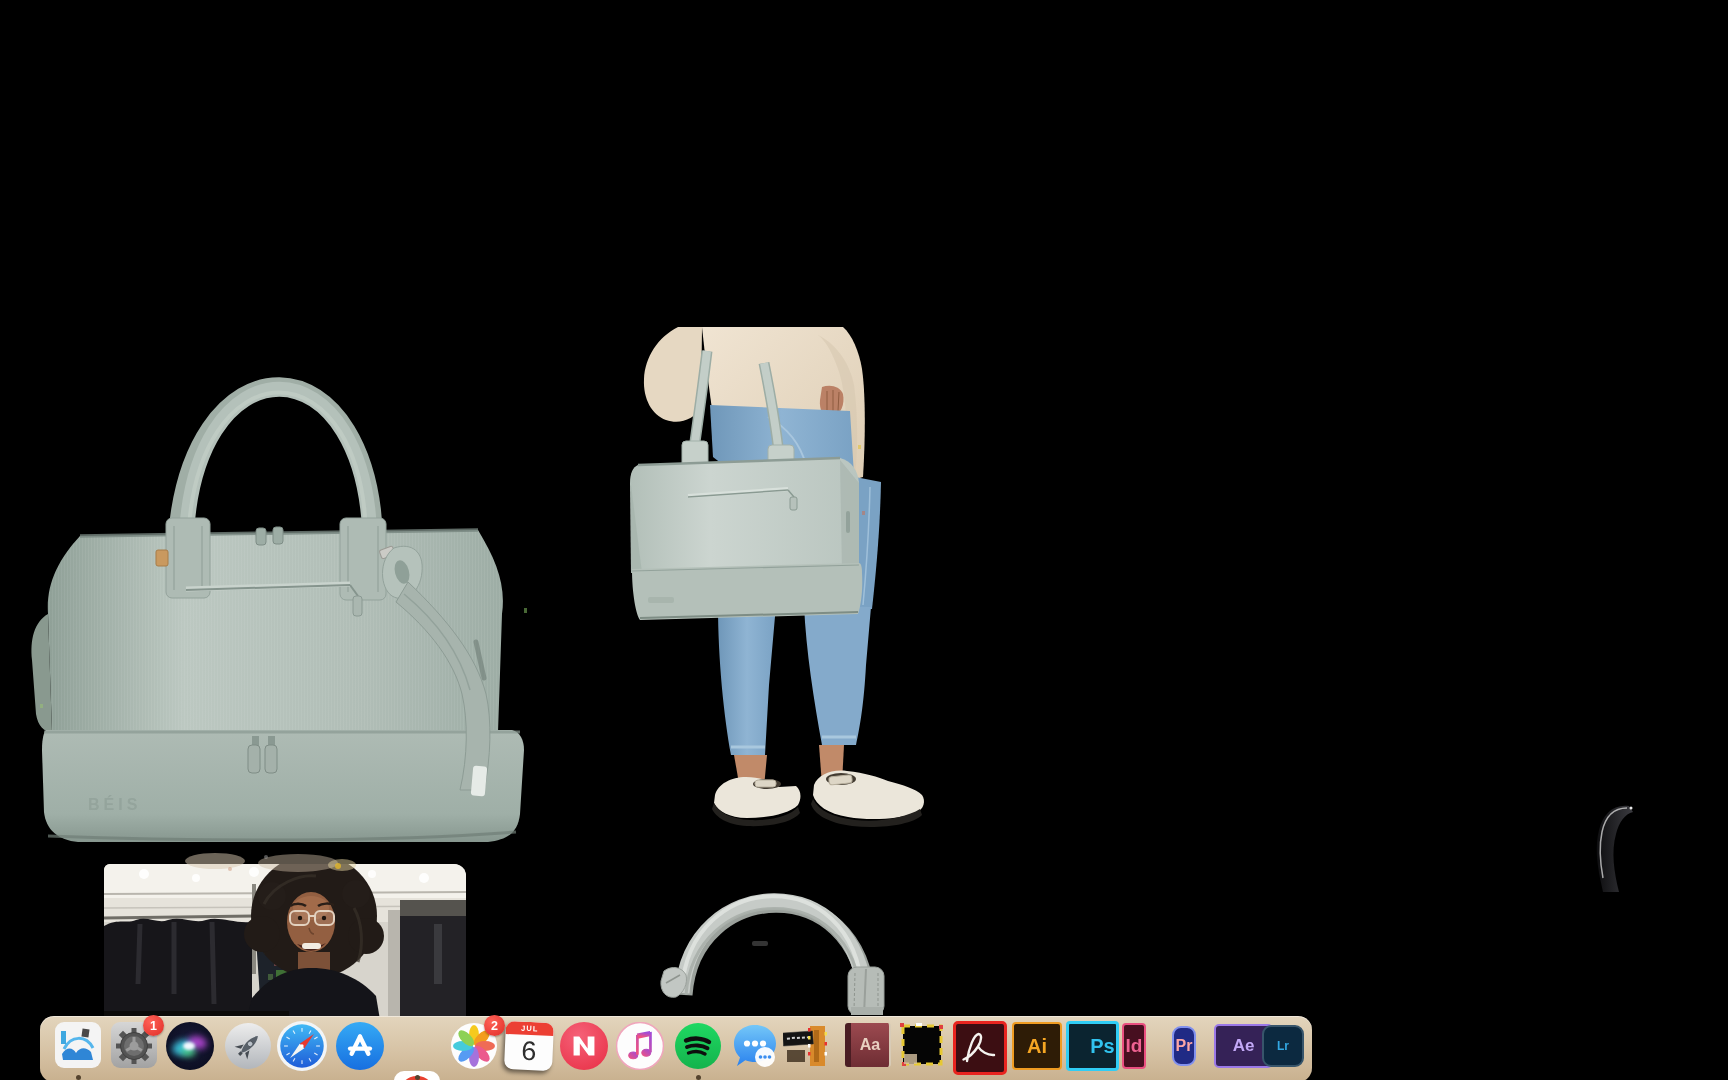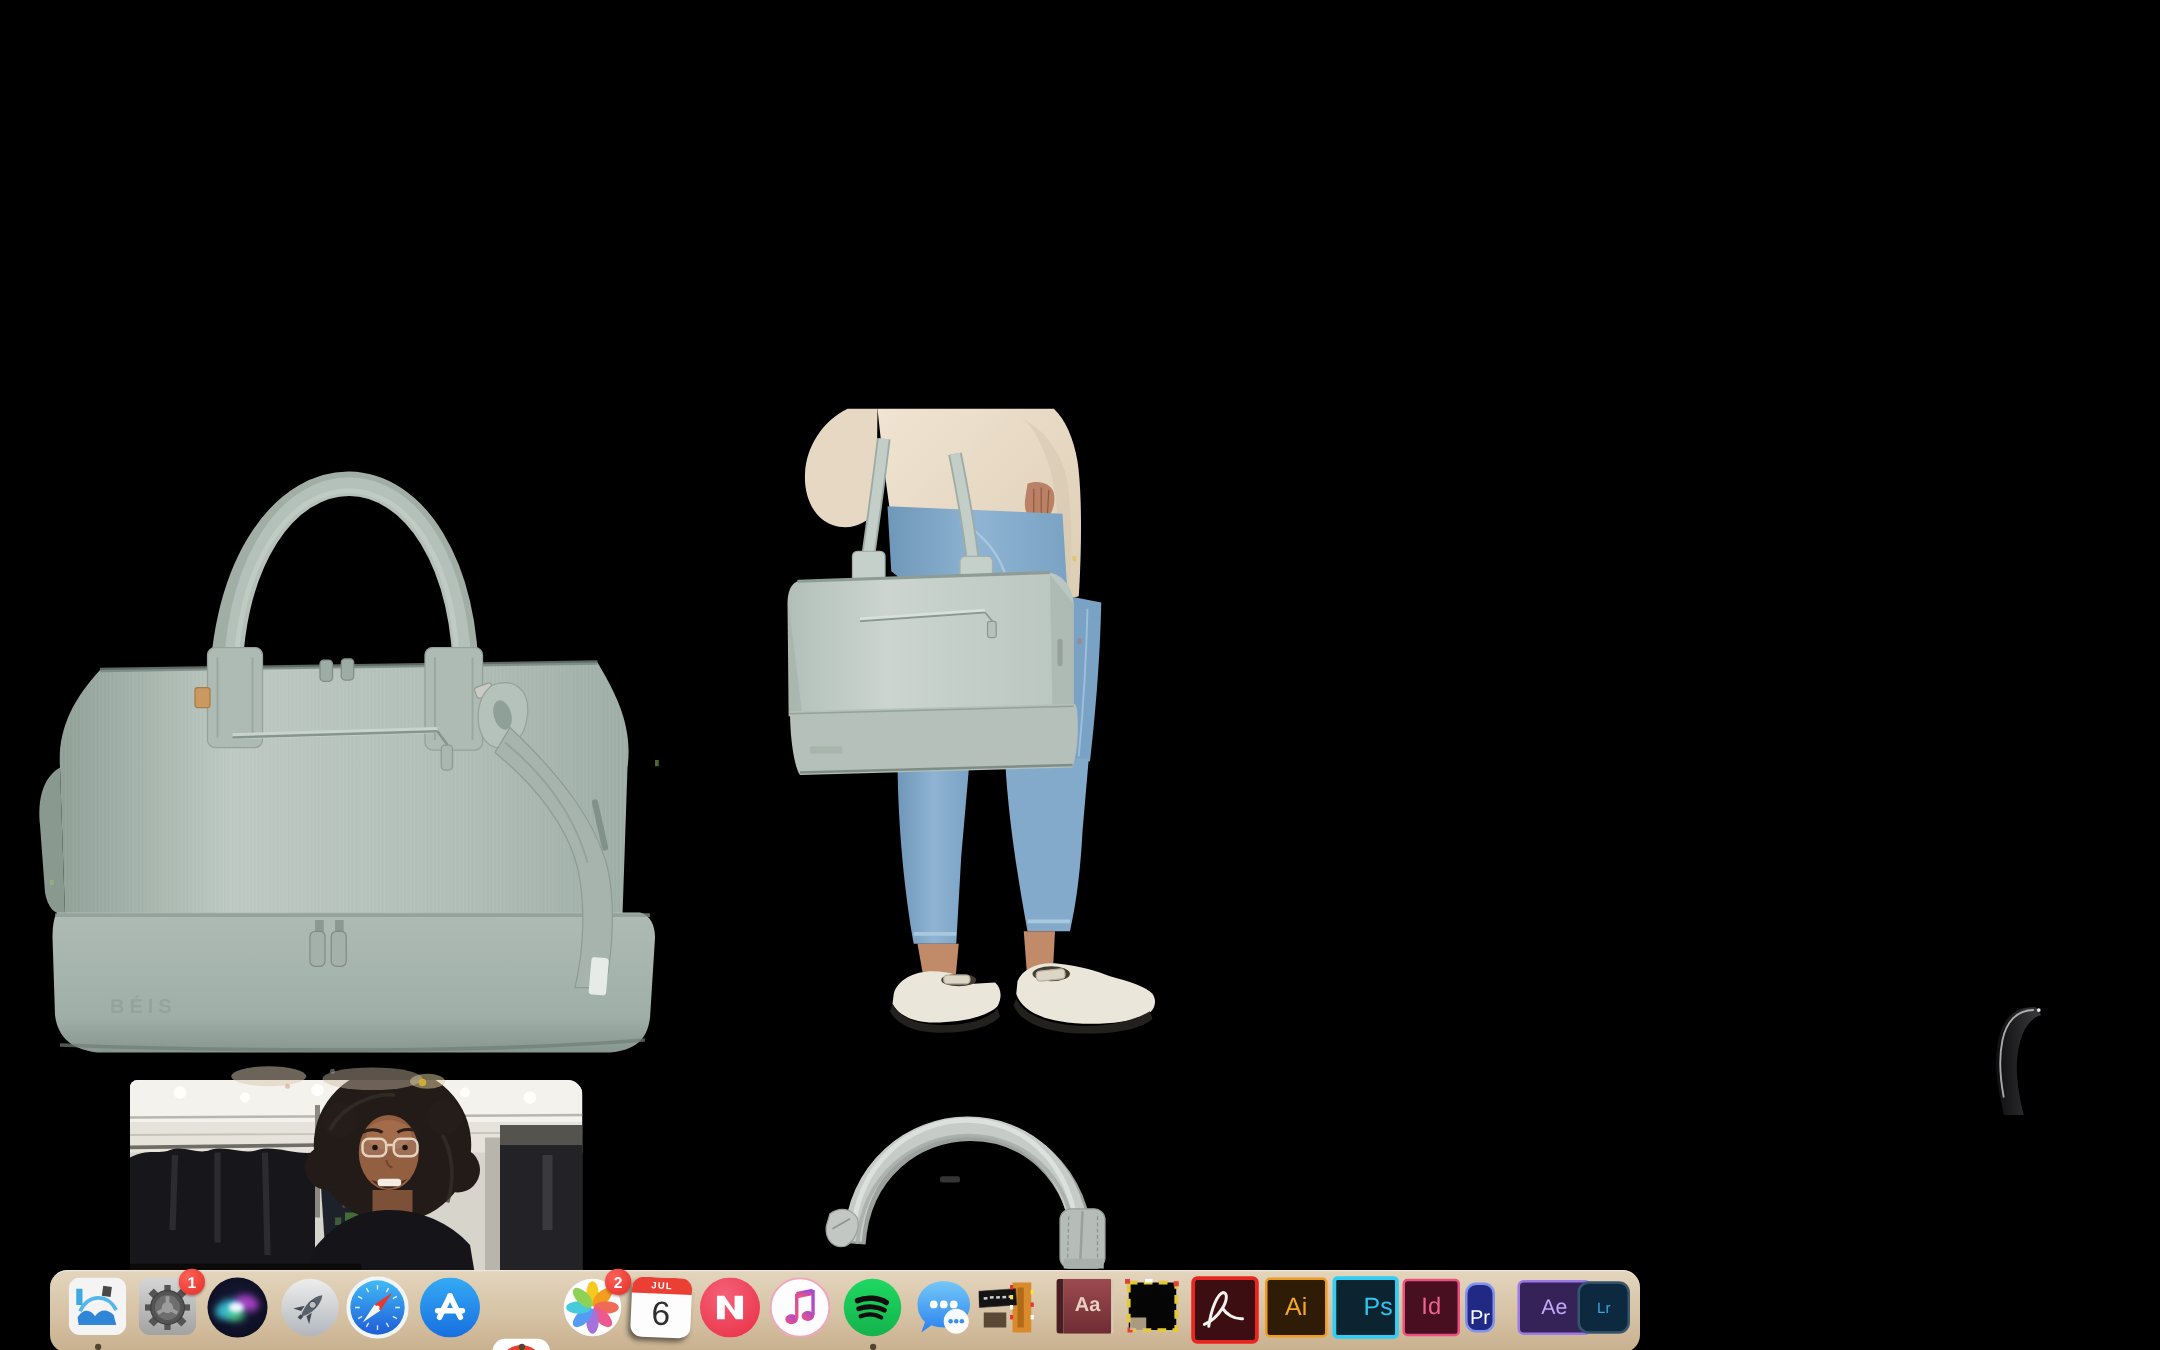--- a/index.html
+++ b/index.html
@@ -30,30 +30,30 @@
   .siri i{position:absolute;border-radius:50%;filter:blur(3px);}
 
   
   .cal{width:48px;height:48px;background:#fdfdfd;border-radius:9px;overflow:hidden;
        transform:rotate(2.5deg);box-shadow:-2px 3px 4px rgba(0,0,0,.5);}
   .cal-top{height:13px;background:#ec3f33;color:#fff;font-size:7.5px;font-weight:bold;
            letter-spacing:1px;text-align:center;line-height:13px;}
   .cal-day{text-align:center;font-size:27px;color:#2e2e2e;line-height:33px;font-weight:300;}
 
   
-  .tile{display:flex;align-items:center;justify-content:center;font-weight:normal;box-sizing:border-box;}
+  .tile{display:flex;align-items:center;justify-content:center;font-weight:bold;box-sizing:border-box;}
   .t-acro{width:54px;height:54px;border:3px solid #e8251f;border-radius:5px;background:#3c0e12;}
   .t-ai{width:50px;height:48px;border:2.5px solid #ef9c22;border-radius:4px;background:#2e1c06;
         color:#f5a623;font-size:20px;}
   .t-ps{width:53px;height:50px;border:3px solid #30cdf5;border-radius:4px;background:#0b2430;
         color:#31c3ef;font-size:20px;padding-left:20px;}
-  .t-id{width:46px;height:46px;border:2.5px solid #ea4f80;border-radius:4px;background:#470f20;
+  .t-id{width:24px;height:46px;border:2.5px solid #ea4f80;border-radius:4px;background:#470f20;
         color:#ef6292;font-size:19px;}
   .t-pr{width:24px;height:40px;border:2px solid #8191ef;border-radius:9px;background:#202a85;
-        color:#ffffff;font-size:16px;align-items:flex-end;}
+        color:#fca5a5;font-size:16px;}
   .t-ae{width:59px;height:44px;border:2.5px solid #9b79e8;border-radius:5px;background:#352257;
         color:#c3a9f7;font-size:17px;}
   .t-lr{width:42px;height:42px;border:2px solid #3d marine;border-radius:9px;}
   .t-lr{width:42px;height:42px;border:2px solid #37556b;border-radius:9px;background:#0c2940;
         color:#33a7e2;font-size:12px;}
   .dict{width:38px;height:44px;background:linear-gradient(#9c4a50,#6e2d33);
         border-left:6px solid #4a1d23;border-right:2px solid #d8cbb6;border-radius:3px;
         display:flex;align-items:center;justify-content:center;color:#e8cfc0;
         font-weight:bold;font-size:16px;}
 

